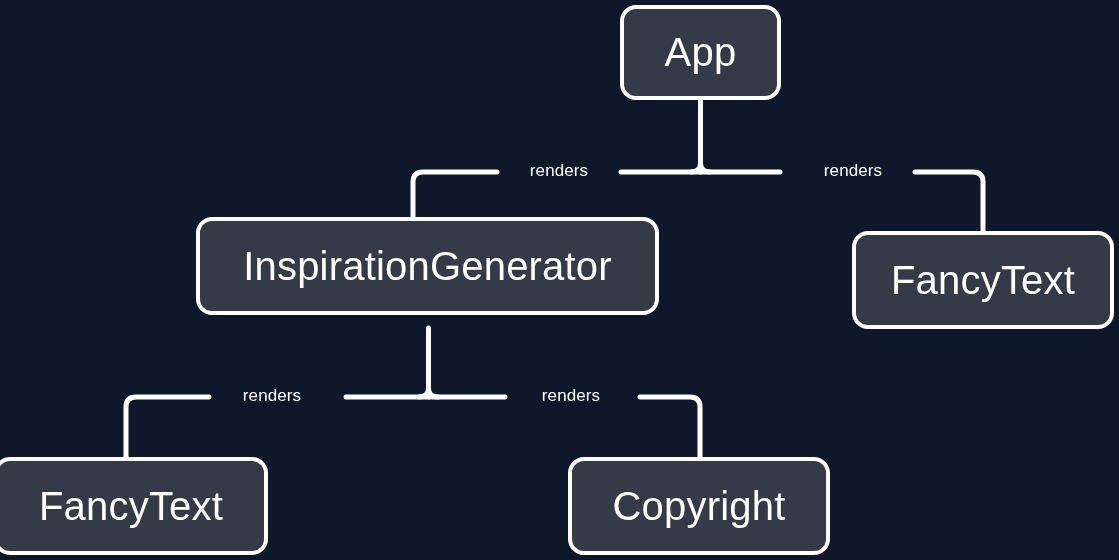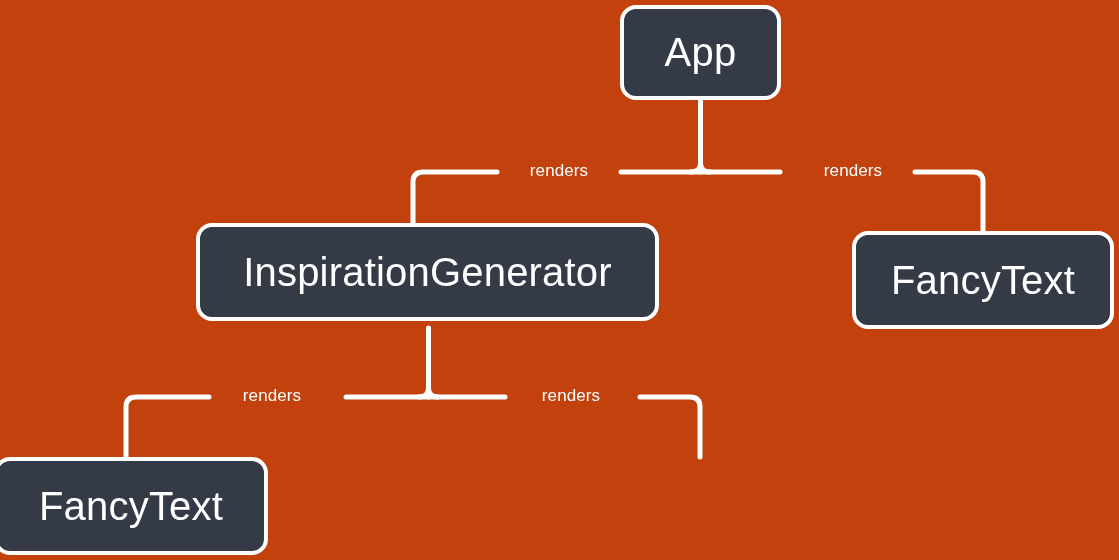--- a/index.html
+++ b/index.html
@@ -7,21 +7,21 @@
     padding: 0;
   }
   body {
     font-family: "Liberation Sans", sans-serif;
     background: #ffffff;
   }
   #canvas {
     position: relative;
     width: 1119px;
     height: 560px;
-    background: #c2410c;
+    background: #0f172a;
     overflow: hidden;
   }
   #wires {
     position: absolute;
     left: 0;
     top: 0;
     width: 1119px;
     height: 560px;
     pointer-events: none;
   }
@@ -76,32 +76,35 @@
     <path d="M209,397 L136,397 Q126,397 126,407 L126,457"></path>
 
     <path d="M428.5,397 L505,397"></path>
     <path d="M640,397 L690,397 Q700,397 700,407 L700,457"></path>
   </svg>
 
   <div class="node" style="left:620px; top:5px; width:161px; height:95px;">
     <span>App</span>
   </div>
 
-  <div class="node" style="left:196px; top:223px; width:463px; height:98px;">
+  <div class="node" style="left:196px; top:217px; width:463px; height:98px;">
     <span>InspirationGenerator</span>
   </div>
 
   <div class="node" style="left:852px; top:231px; width:262px; height:98px;">
     <span>FancyText</span>
   </div>
 
   <div class="node" style="left:-6px; top:457px; width:274px; height:98px;">
     <span>FancyText</span>
   </div>
 
+  <div class="node" style="left:568px; top:457px; width:262px; height:98px;">
+    <span>Copyright</span>
+  </div>
 
   <div class="edge-label" style="left:559px; top:170px;">renders</div>
 
   <div class="edge-label" style="left:853px; top:170px;">renders</div>
 
   <div class="edge-label" style="left:272px; top:395px;">renders</div>
 
   <div class="edge-label" style="left:571px; top:395px;">renders</div>
 
 </div>

